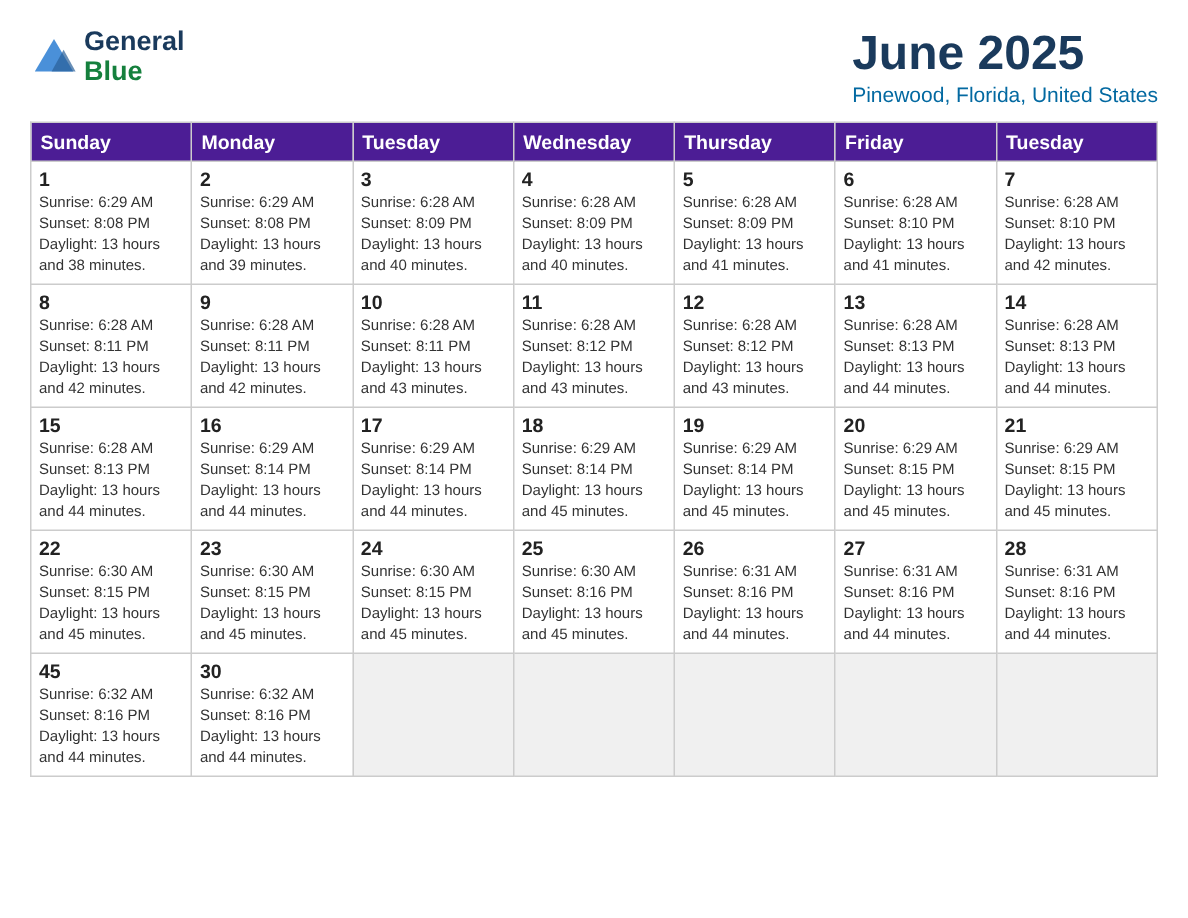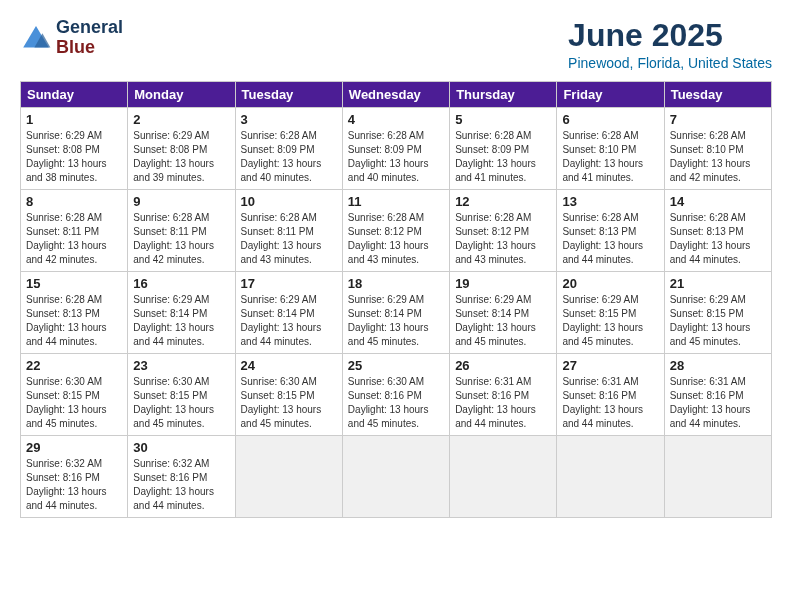--- a/index.html
+++ b/index.html
@@ -97,21 +97,21 @@
 
 <div class="page">
   <div class="header-row">
     <div class="logo">
       <svg class="logo-icon" viewBox="0 0 40 40">
         <polygon points="20,5 36,32 4,32" fill="#4a90d9"></polygon>
         <polygon points="28,14 38,32 18,32" fill="#2a6099" opacity="0.7"></polygon>
       </svg>
       <div class="logo-text">
         <span style="color:#1a3a5c">General</span><br>
-        <span style="color:#7f1d1d">Blue</span>
+        <span style="color:#15803d">Blue</span>
       </div>
     </div>
     <div class="title-block">
       <div class="calendar-title">June 2025</div>
       <div class="calendar-subtitle">Pinewood, Florida, United States</div>
     </div>
   </div>
 
   <table>
     <thead>
@@ -241,21 +241,21 @@
             <span class="day-num">27</span>
             <div class="day-info"><span>Sunrise: 6:31 AM</span><br><span>Sunset: 8:16 PM</span><br><span>Daylight: 13 hours</span><br><span>and 44 minutes.</span></div>
           </td>
           <td>
             <span class="day-num">28</span>
             <div class="day-info"><span>Sunrise: 6:31 AM</span><br><span>Sunset: 8:16 PM</span><br><span>Daylight: 13 hours</span><br><span>and 44 minutes.</span></div>
           </td>
         </tr>
         <tr>
           <td>
-            <span class="day-num">29</span>
+            <span class="day-num">45</span>
             <div class="day-info"><span>Sunrise: 6:32 AM</span><br><span>Sunset: 8:16 PM</span><br><span>Daylight: 13 hours</span><br><span>and 44 minutes.</span></div>
           </td>
           <td>
             <span class="day-num">30</span>
             <div class="day-info"><span>Sunrise: 6:32 AM</span><br><span>Sunset: 8:16 PM</span><br><span>Daylight: 13 hours</span><br><span>and 44 minutes.</span></div>
           </td>
           <td class="empty"></td>
           <td class="empty"></td>
           <td class="empty"></td>
           <td class="empty"></td>

